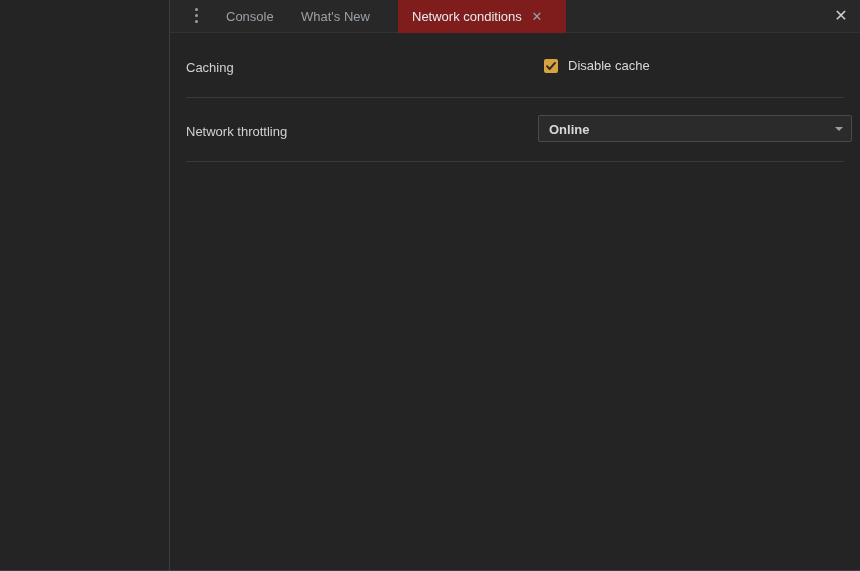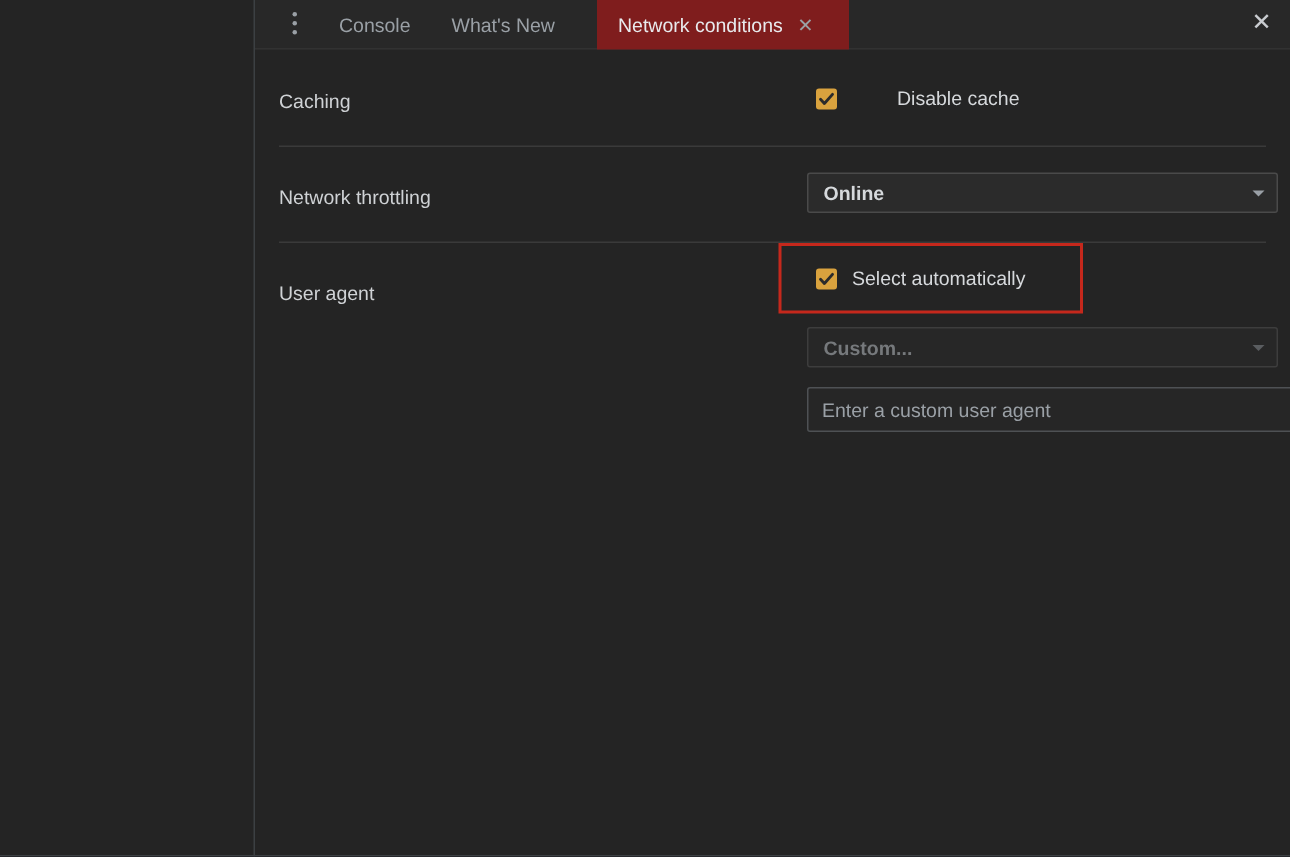--- a/index.html
+++ b/index.html
@@ -162,21 +162,21 @@
     flex: 0 0 auto;
   }
   .checkbox svg { display: block; }
   .checkbox-label {
     font-size: 13px;
     color: #d6d9dc;
     margin-left: 10px;
     white-space: nowrap;
   }
 
-  #cb-disable-cache { left: 374px; top: 25px; gap: 30px; }
+  #cb-disable-cache { left: 374px; top: 25px; }
 
   
   #row-throttle { top: 64px; height: 64px; }
   #row-throttle .row-label { top: 27px; text-align: center; }
 
   .select {
     position: absolute;
     box-sizing: border-box;
     background: #2b2b2b;
     border: 1px solid #4a4a4a;
@@ -322,39 +322,18 @@
         <div class="row-label">Network throttling</div>
 
         <div class="select" id="select-throttle">
           <span class="sel-text">Online</span>
           <span class="caret"></span>
         </div>
       </div>
 
       <div class="hr" style="top:128px"></div>
 
-      <div class="row" id="row-ua">
-        <div class="row-label">User agent</div>
-
-        <div class="highlight-box"></div>
-
-        <div class="checkbox-wrap" id="cb-select-auto">
-          <span class="checkbox">
-            <svg width="14" height="14" viewBox="0 0 14 14">
-                <path d="M3 7.2 L5.6 10 L11 3.9" stroke="#2b2b2b" stroke-width="1.9" fill="none" stroke-linecap="round" stroke-linejoin="round"></path>
-              </svg>
-          </span>
-          <span class="checkbox-label">Select automatically</span>
-        </div>
-
-        <div class="select" id="select-custom">
-          <span class="sel-text">Custom...</span>
-          <span class="caret"></span>
-        </div>
-
-        <input class="textinput" id="input-ua" type="text" placeholder="Enter a custom user agent" style="">
-      </div>
 
     </div>
   </div>
 
   <div class="bottom-border"></div>
 </div>
 
 </body></html>

